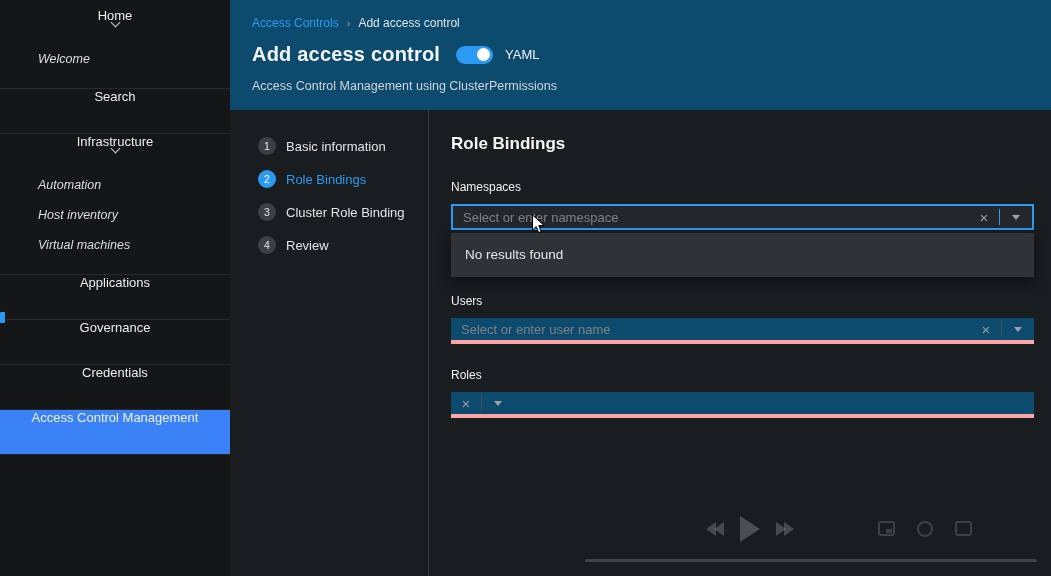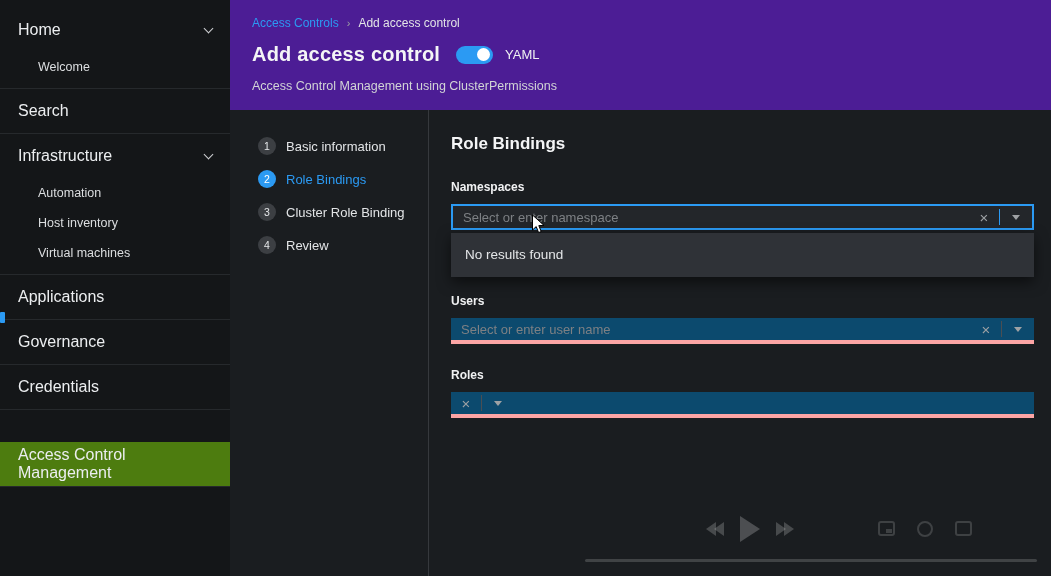--- a/index.html
+++ b/index.html
@@ -12,37 +12,37 @@
   .app { position:relative; width:1051px; height:576px; overflow:hidden; background:#1a1d20; }
 
   
   .sidebar {
     position:absolute; left:0; top:0; width:230px; height:576px;
     background:#141618; color:#e8eaec; padding-top:8px; z-index:2;
   }
   .nav-group { border-bottom:1px solid #26292c; }
   .nav-group.has-children { padding-bottom:6px; }
   .nav-item {
-    height:44px; display:flex; align-items:center; justify-content:space-between;
-    padding:0 18px; font-size:16px; cursor:pointer; color:#eceef0;
-  }
-  .nav-item.active { background:#4d7c0f;margin-top:32px; }
+    height:44px; display:flex; align-items:center; 
+    padding:0 18px; font-size:13px; cursor:pointer; color:#eceef0;flex-direction:column;
+  }
+  .nav-item.active { background:#3b82f6; }
   .nav-sub {
-    height:30px; display:flex; align-items:center;
-    padding:0 18px 0 38px; font-size:12.5px; color:#dcdee0; cursor:pointer;
+    height:30px; display:flex; 
+    padding:0 18px 0 38px; font-size:12.5px; color:#dcdee0; cursor:pointer;font-style:italic;
   }
   .chevron {
     width:7px; height:7px; border-right:1.6px solid #cfd1d3; border-bottom:1.6px solid #cfd1d3;
     transform:rotate(45deg); margin-top:-4px;
   }
   .edge-marker { position:absolute; left:0; top:312px; width:5px; height:11px; background:#2b9af3; border-radius:1px; z-index:6; }
 
   
   .main { position:absolute; left:230px; top:0; width:821px; height:576px; background:#1a1d20; }
-  .page-header { background:#4c1d95; padding:16px 24px 18px 22px; height:110px; }
+  .page-header { background:#0c4a6e; padding:16px 24px 18px 22px; height:110px; }
   .breadcrumb { display:flex; align-items:center; gap:8px; font-size:12px; }
   .breadcrumb .crumb-link { color:#2b9af3; cursor:pointer; }
   .breadcrumb .crumb-sep { color:#9da0a3; font-size:11px; }
   .breadcrumb .crumb-current { color:#e2e4e6; }
   .title-row { display:flex; align-items:center; gap:16px; margin-top:13px; }
   .page-title { font-size:20px; font-weight:700; color:#f4f5f6; letter-spacing:.2px; }
   .toggle { position:relative; width:37px; height:18px; border-radius:10px; background:#2b9af3; display:inline-block; cursor:pointer; }
   .toggle .knob { position:absolute; top:2.5px; right:3px; width:13px; height:13px; border-radius:50%; background:#fff; }
   .toggle-label { font-size:13px; color:#eef0f1; margin-left:-4px; }
   .page-subtitle { margin-top:13px; font-size:12.5px; color:#d2d4d6; }
@@ -56,21 +56,21 @@
     width:18px; height:18px; border-radius:50%; background:#3c3f43; color:#e6e8ea;
     font-size:10.5px; display:flex; align-items:center; justify-content:center; flex:none;
   }
   .step-label { font-size:13px; color:#e2e4e6; }
   .step.active .step-circle { background:#2b9af3; color:#fff; }
   .step.active .step-label { color:#2b9af3; }
 
   
   .form-panel { flex:1; padding:24px 17px 0 22px; position:relative; }
   .form-heading { font-size:17px; font-weight:700; color:#f4f5f6; margin-bottom:26px; }
-  .field-label { font-size:12px; font-weight:700; color:#f0f1f2; margin-bottom:10px; }
+  .field-label { font-size:12px; font-weight:400; color:#f0f1f2; margin-bottom:10px; }
   .field { margin-bottom:24px; }
   .field.field-namespaces { margin-bottom:64px; }
   .combo-wrap { position:relative; }
   .combo {
     height:26px; display:flex; align-items:center; background:#0c4a6e;
     border-bottom:4px solid #fca5a5;
   }
   .combo.focused { border:2px solid #2b9af3; border-bottom-width:2px; background:#23262a; }
   .combo-input {
     flex:1; min-width:0; background:transparent; border:none; outline:none;

